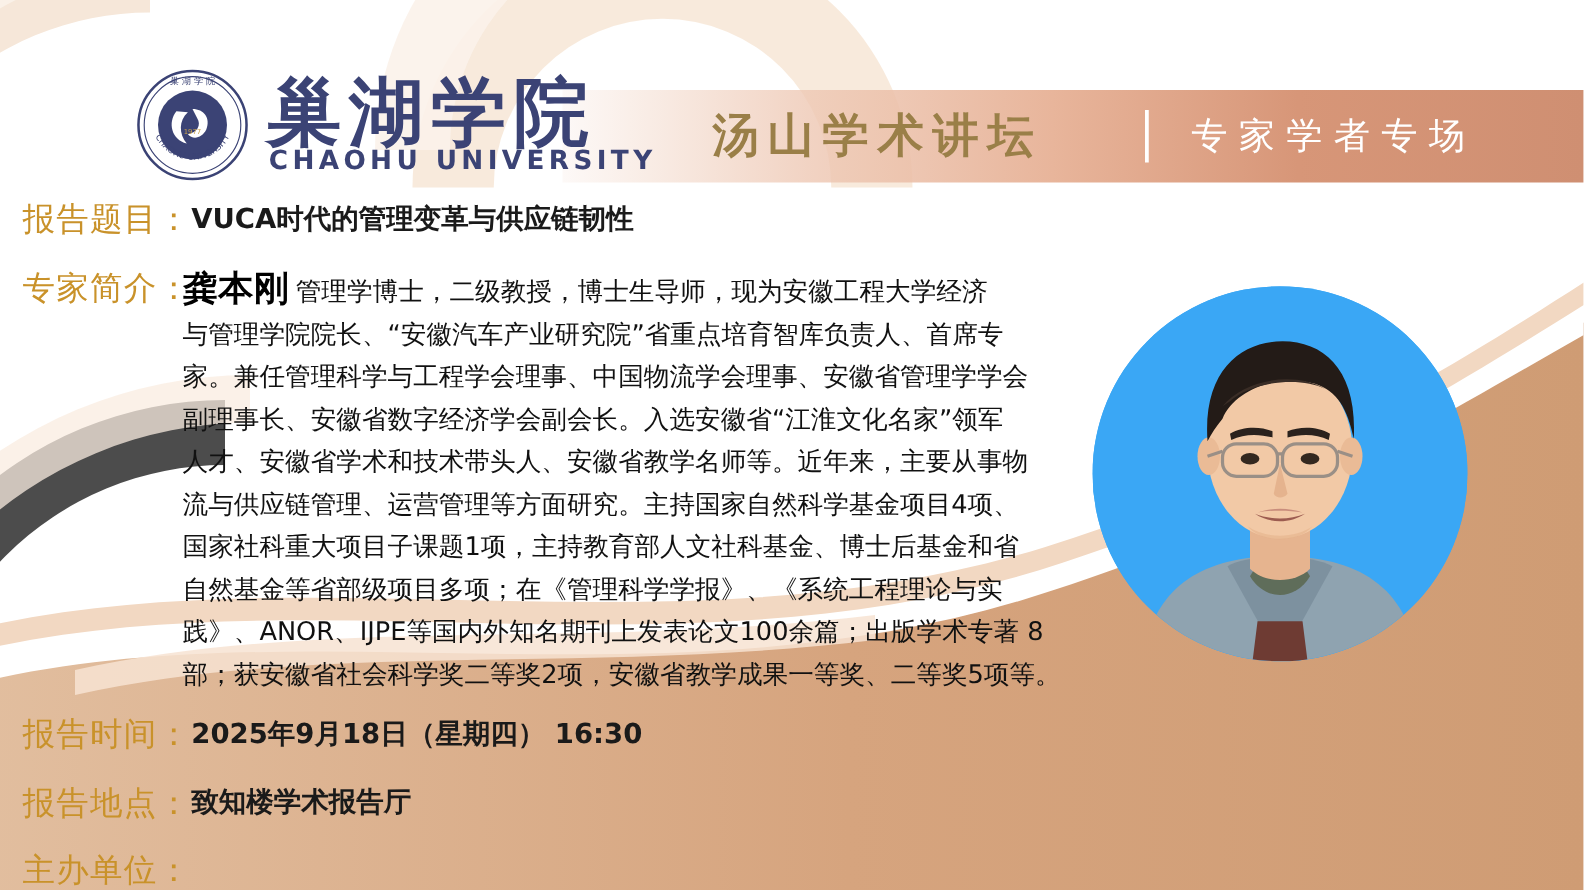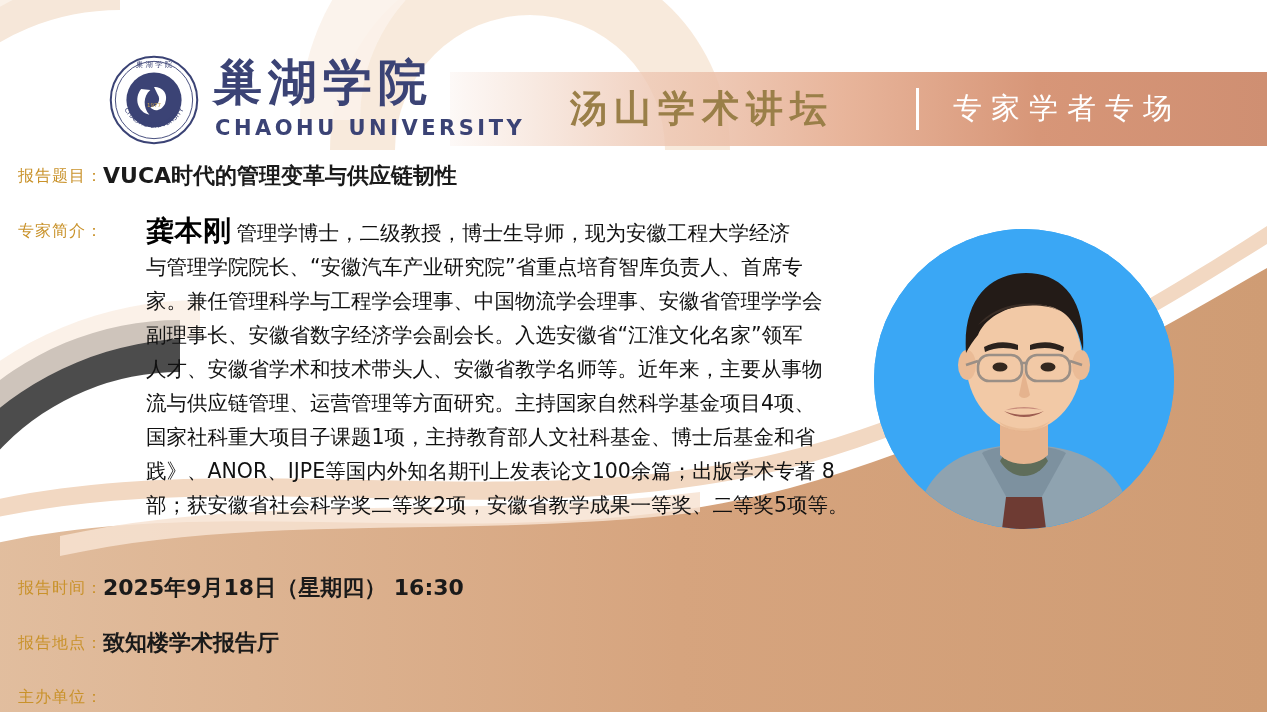--- a/index.html
+++ b/index.html
@@ -43,33 +43,33 @@
     position:absolute;left:503px;top:50%;transform:translateY(-50%);
     font-size:29px;color:#ffffff;letter-spacing:9px;white-space:nowrap;
     font-family:"DejaVu Serif","Liberation Serif",serif;
   }
 
   
   .logo-wrap{position:absolute;left:108px;top:52px;width:350px;height:100px;}
   .logo-mark{position:absolute;left:0;top:2px;width:92px;height:92px;}
   .logo-cn{
     position:absolute;left:105px;top:-2px;
-    font-size:49px;font-weight:bold;color:#3b4375;letter-spacing:6px;
+    font-size:60px;font-weight:bold;color:#3b4375;letter-spacing:6px;
     font-family:"DejaVu Serif","Liberation Serif",serif;white-space:nowrap;
   }
   .logo-en{
     position:absolute;left:107px;top:64px;
     font-size:21px;font-weight:bold;color:#3b4375;letter-spacing:3.5px;
     white-space:nowrap;
   }
 
   
   .row{position:absolute;display:flex;align-items:flex-start;}
   .lbl{
-    color:#c9922a;font-size:16px;letter-spacing:1px;white-space:nowrap;
+    color:#c9922a;font-size:26px;letter-spacing:1px;white-space:nowrap;
     line-height:30px;
   }
   .val-bold{
     color:#1a1a1a;font-size:22px;font-weight:bold;white-space:nowrap;
     line-height:30px;
   }
 
   #row-title{left:18px;top:161px;}
   #row-time{left:18px;top:573px;}
   #row-place{left:18px;top:628px;}
@@ -173,20 +173,21 @@
     <div class="bio-body">
       <div class="bio-line">
         <span class="bio-name">龚本刚</span><span>管理学博士，二级教授，博士生导师，现为安徽工程大学经济</span>
       </div>
       <div class="bio-line">与管理学院院长、“安徽汽车产业研究院”省重点培育智库负责人、首席专</div>
       <div class="bio-line">家。兼任管理科学与工程学会理事、中国物流学会理事、安徽省管理学学会</div>
       <div class="bio-line">副理事长、安徽省数字经济学会副会长。入选安徽省“江淮文化名家”领军</div>
       <div class="bio-line">人才、安徽省学术和技术带头人、安徽省教学名师等。近年来，主要从事物</div>
       <div class="bio-line">流与供应链管理、运营管理等方面研究。主持国家自然科学基金项目4项、</div>
       <div class="bio-line">国家社科重大项目子课题1项，主持教育部人文社科基金、博士后基金和省</div>
+      <div class="bio-line">自然基金等省部级项目多项；在《管理科学学报》、《系统工程理论与实</div>
       <div class="bio-line">践》、ANOR、IJPE等国内外知名期刊上发表论文100余篇；出版学术专著 8</div>
       <div class="bio-line">部；获安徽省社会科学奖二等奖2项，安徽省教学成果一等奖、二等奖5项等。</div>
     </div>
   </div>
 
   <div class="portrait">
     <svg viewBox="0 0 300 300">
       <rect x="0" y="0" width="300" height="300" fill="#3aa7f5"></rect>
 
       <path d="M 40 300 C 48 240 88 216 150 216 C 212 216 252 240 260 300 Z" fill="#8fa3b0"></path>

